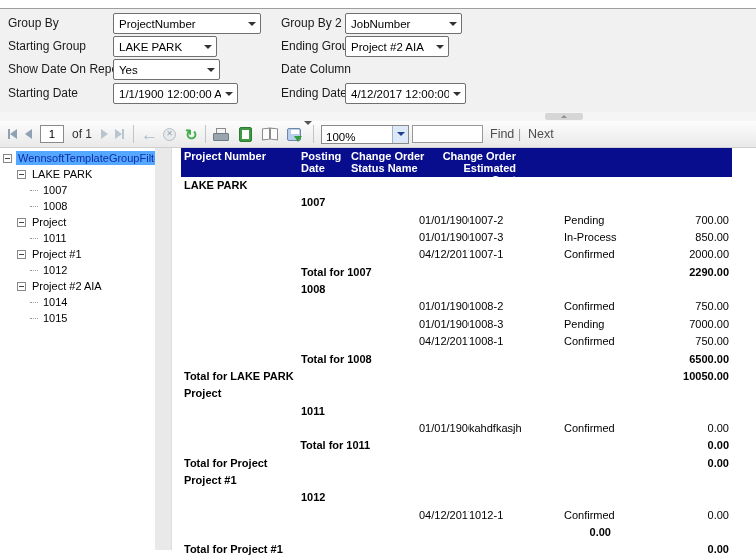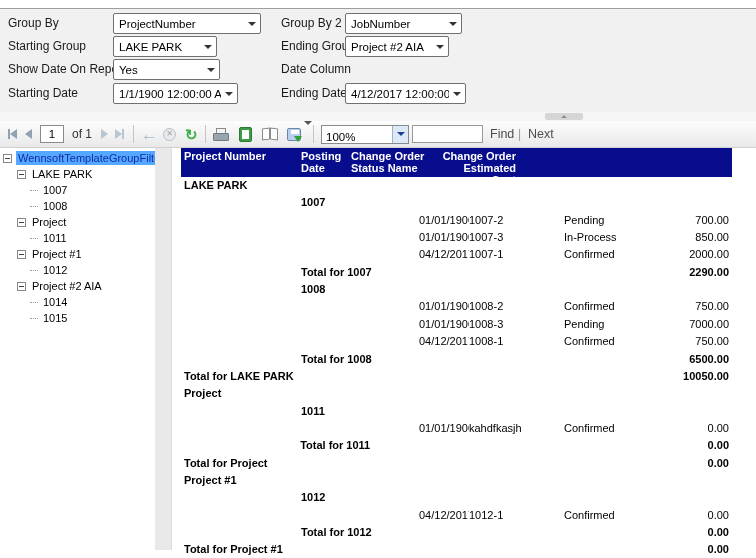--- a/index.html
+++ b/index.html
@@ -447,21 +447,20 @@
         <div class="rrow" style="top: 360.65px;">
           <div class="cell c1"></div>
           <div class="cell c2"></div>
           <div class="cell c3">04/12/2017</div>
           <div class="cell c4">1012-1</div>
           <div class="cell c5">Confirmed</div>
           <div class="cell c6">0.00</div>
         </div>
         <div class="rrow" style="top: 378px;">
           <div class="cell c1"></div>
-          <div class="cell c2 bold">Total for 1012</div>
           <div class="cell c3"></div>
           <div class="cell c4"></div>
           <div class="cell c5"></div>
           <div class="cell c6 bold">0.00</div>
         </div>
         <div class="rrow" style="top: 395.35px;">
           <div class="cell c1 bold">Total for Project #1</div>
           <div class="cell c2"></div>
           <div class="cell c3"></div>
           <div class="cell c4"></div>

